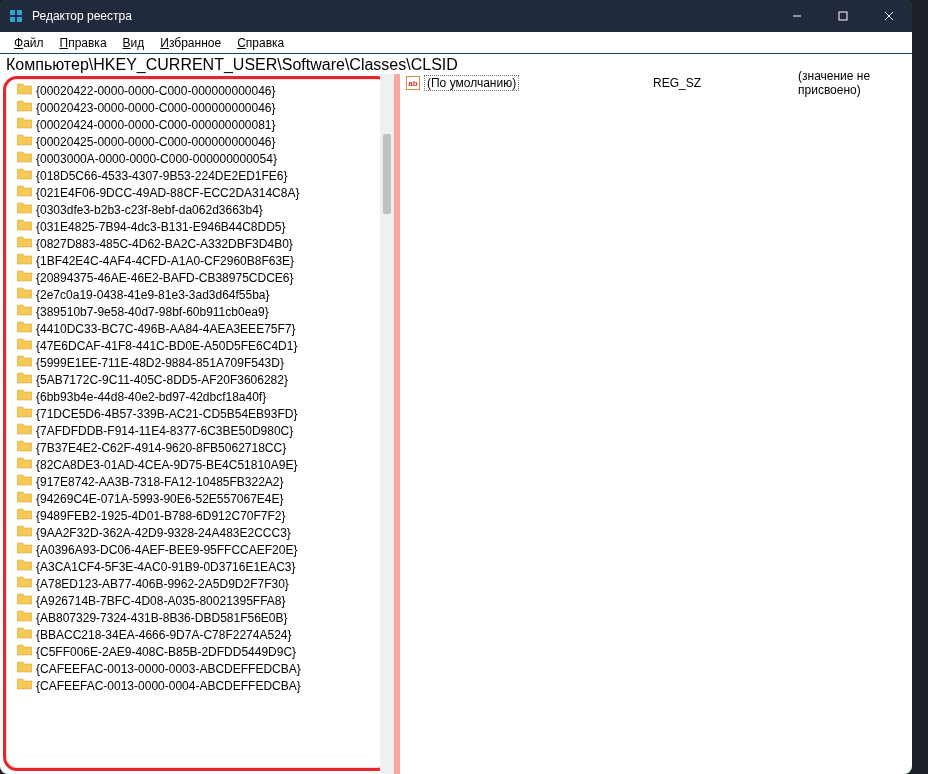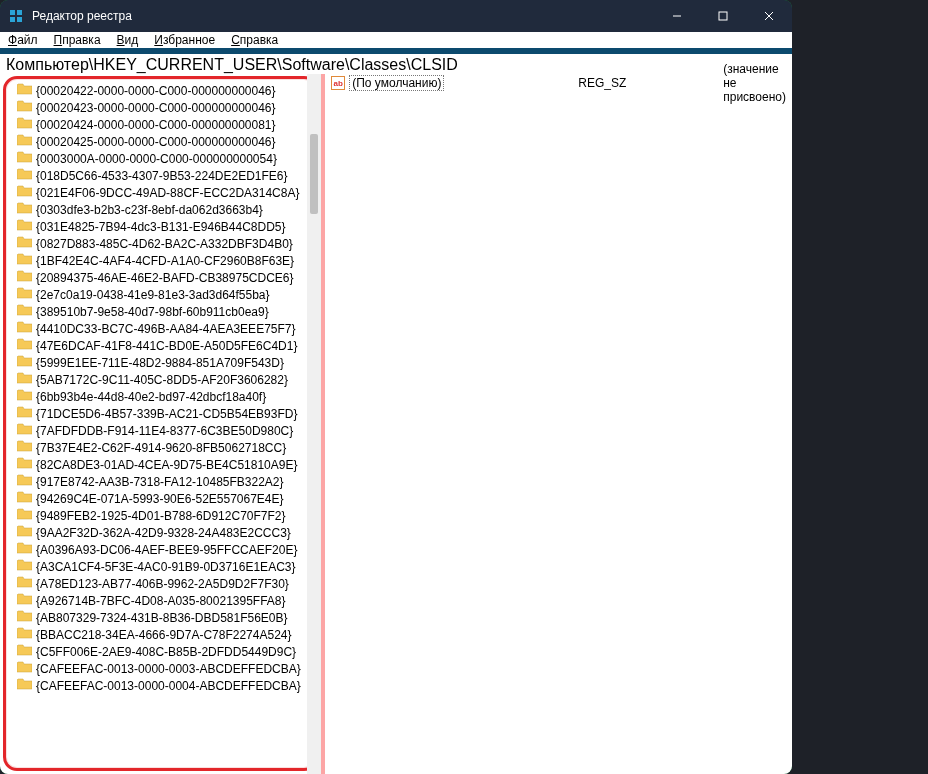--- a/index.html
+++ b/index.html
@@ -4,21 +4,21 @@
 <style>
 * { box-sizing: border-box; margin: 0; padding: 0; }
 body {
   font-family: "Segoe UI", Tahoma, sans-serif;
   font-size: 12px;
   background: #1e2128;
   overflow: hidden;
   user-select: none;
 }
 .window {
-  width: 792px;
+  width: 912px;
   height: 774px;
   background: #15803d;
   border-radius: 8px;
   overflow: hidden;
   position: relative;
 }
 .titlebar {
   height: 32px;
   background: #202a3c;
   display: flex;
@@ -42,42 +42,42 @@
   display: flex;
   align-items: center;
   justify-content: center;
 }
 .win-btn svg { stroke: #fff; }
 .menubar {
   height: 22px;
   background: #fff;
   display: flex;
   align-items: center;
-  padding: 0 0;
-  border-bottom: 6px solid #0c4a6e;
+  padding: 0 6px;
+  border-bottom: 1px solid #0c4a6e;
 }
 .menu-item {
   padding: 2px 8px;
   font-size: 12px;
 }
 .menu-item span { text-decoration: underline; }
 .addressbar {
   height: 20px;
   padding: 2px 6px;
   font-size: 16px;
   background: #fff;
 }
 .body {
   display: flex;
   height: calc(774px - 32px - 22px - 20px);
   background: #fff;
 }
 .tree-panel {
   width: 400px;
-  border-right: 4px solid #fca5a5;
+  border-right: 6px solid #fca5a5;
   position: relative;
   padding: 4px 3px 13px 3px;
 }
 .tree-highlight {
   position: absolute;
   top: 2px; left: 3px; right: 3px; bottom: 3px;
   border: 3px solid #e3262a;
   border-radius: 14px;
   pointer-events: none;
   box-shadow: 0 0 0 1px rgba(227,38,42,.15) inset;

